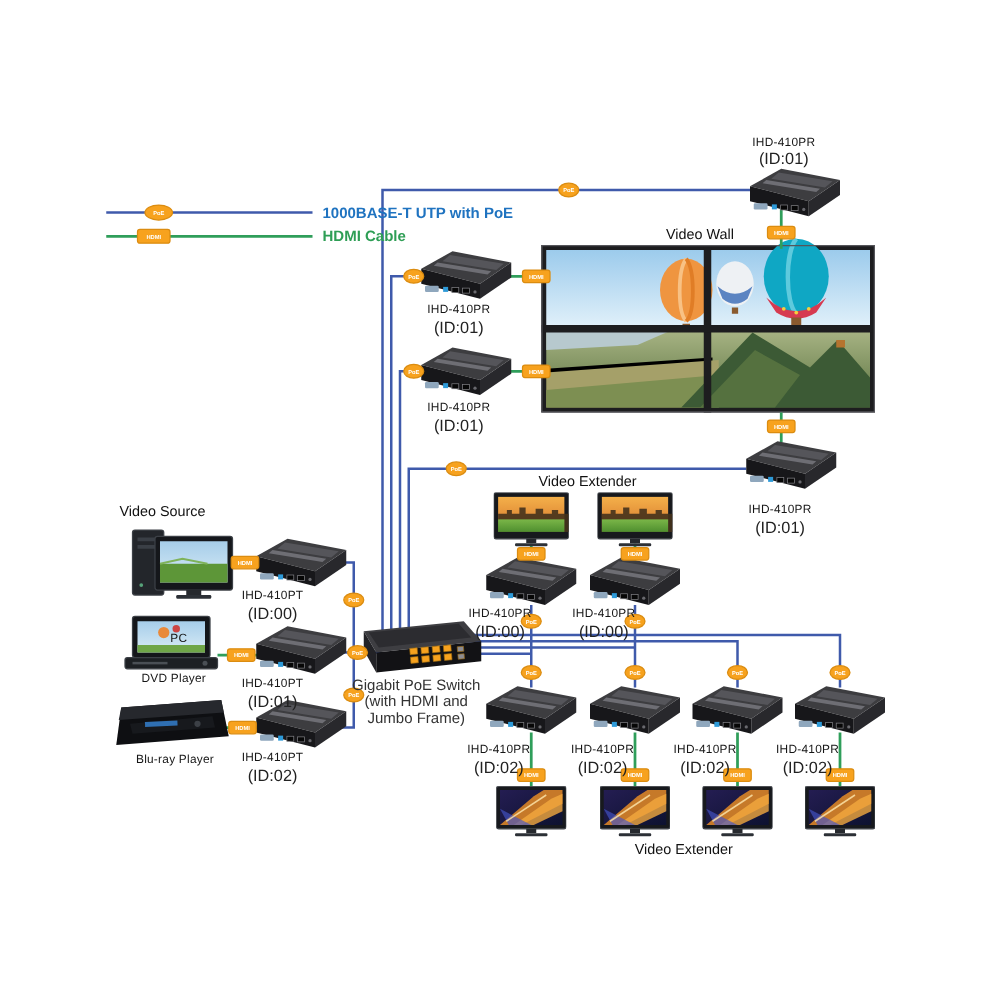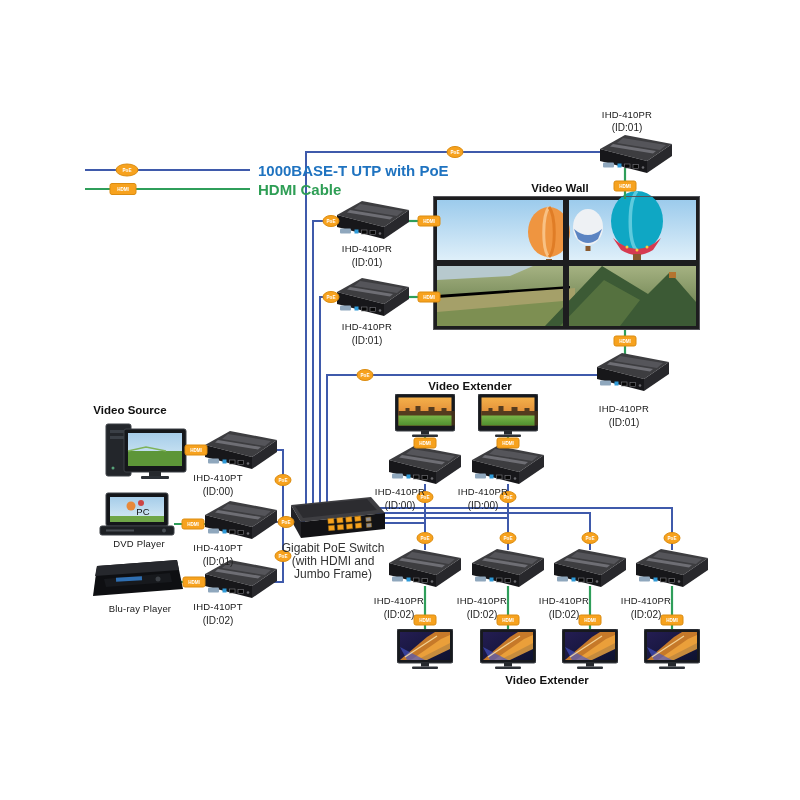--- a/index.html
+++ b/index.html
@@ -2,25 +2,25 @@
 <html><head>
 <meta charset="utf-8">
 <style>
   html,body{margin:0;padding:0;background:#fff;}
   #stage{position:relative;width:800px;height:800px;background:#fff;overflow:hidden;
          font-family:"Liberation Sans",sans-serif;}
   #wires{position:absolute;left:0;top:0;}
   .lbl{position:absolute;transform:translate(-50%,-50%);white-space:nowrap;
        font-weight:normal;font-size:9.5px;color:#161616;letter-spacing:.2px;}
   .lbl-id{position:absolute;transform:translate(-50%,-50%);white-space:nowrap;
-       font-weight:normal;font-size:10px;color:#222;}
+       font-weight:normal;font-size:13px;color:#222;}
   .sec{position:absolute;transform:translate(-50%,-50%);white-space:nowrap;
-       font-weight:bold;font-size:11.5px;color:#111;}
+       font-weight:normal;font-size:11.5px;color:#111;}
   .legend-txt{position:absolute;transform:translate(0,-50%);white-space:nowrap;
-       font-weight:bold;font-size:15px;}
+       font-weight:bold;font-size:12px;}
   .legend-poe{color:#1f73c0;}
   .legend-hdmi{color:#2e9e55;}
   .sw-lbl{position:absolute;transform:translate(-50%,-50%);white-space:nowrap;
        font-size:12px;color:#333;}
   .mkt{font-family:"Liberation Sans",sans-serif;font-weight:bold;font-size:4.6px;
        fill:#fff;text-anchor:middle;}
   .blue{stroke:#3f5aab;stroke-width:2;fill:none;}
   .green{stroke:#2f9e5a;stroke-width:2.2;fill:none;}
 </style>
 </head>

